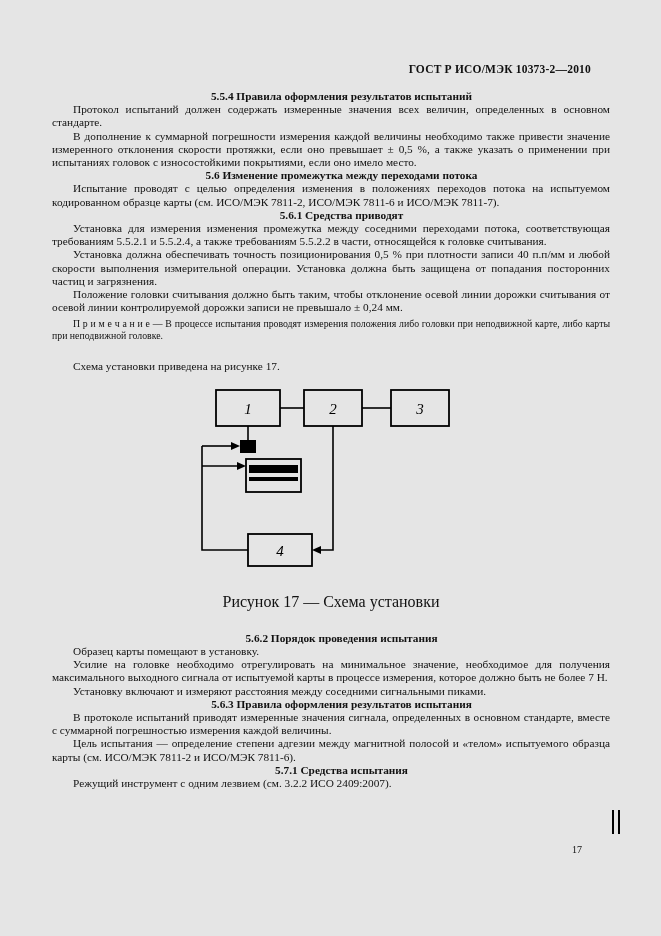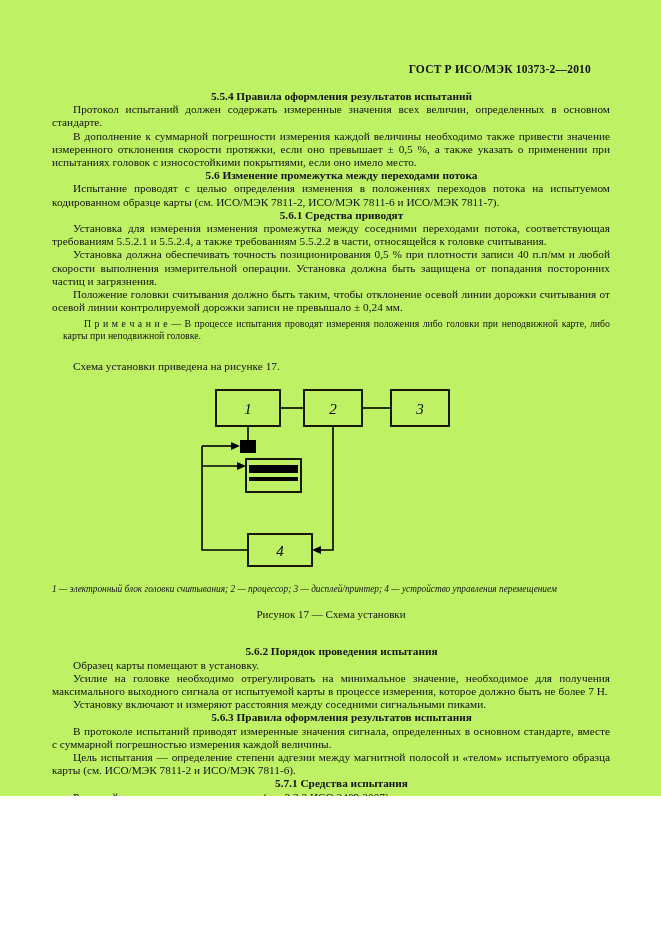--- a/index.html
+++ b/index.html
@@ -1,28 +1,28 @@
 <!DOCTYPE html>
 <html><head>
 <meta charset="utf-8">
 <style>
   html,body{margin:0;padding:0;background:#ffffff;}
-  .page{position:relative;width:661px;height:796px;background:#bef264;overflow:hidden;
+  .page{position:relative;width:661px;height:936px;background:#e5e5e5;overflow:hidden;
         font-family:"Liberation Serif",serif;color:#111;text-decoration:underline;}
   .header{position:absolute;top:63px;left:52px;right:70px;text-align:right;
           font-weight:bold;font-size:11.5px;letter-spacing:0.2px;}
   .content{position:absolute;top:90px;left:52px;width:558px;}
   p{margin:0;font-size:11.3px;line-height:13.2px;text-align:justify;text-indent:21px;}
   p.h{font-weight:bold;text-align:center;}
-  p.note{font-size:9.8px;line-height:12px;margin-top:4px;margin-bottom:2px;margin-left:11px;}
+  p.note{font-size:9.8px;line-height:12px;margin-top:4px;margin-bottom:2px;}
   p.standalone{margin-top:18px;}
   .figure{margin-top:8px;}
   .diagram-wrap{text-align:center;margin-left:-14px;}
   p.legend{font-size:9.3px;line-height:11.5px;text-indent:0;margin-top:2px;font-style:italic;}
-  p.figcaption{font-size:11px;text-align:center;text-indent:0;margin-top:13px;font-style:normal;}
+  p.figcaption{font-size:16px;text-align:center;text-indent:0;margin-top:13px;font-style:normal;}
   .section-gap{height:24px;}
   .pagenum{position:absolute;top:844px;right:79px;font-size:10px;}
   .changebar{position:absolute;top:810px;left:612px;width:4px;height:24px;
              border-left:2.5px solid #000;border-right:2.5px solid #000;}
   svg text{font-family:"Liberation Serif",serif;font-style:italic;font-size:15px;}
 </style>
 </head>
 <body>
 
 <div class="page">
@@ -70,21 +70,20 @@
             <polygon points="158,168 167,164 167,172"></polygon>
           </g>
           <g fill="#000" text-anchor="middle">
             <text x="94" y="32">1</text>
             <text x="179" y="32">2</text>
             <text x="266" y="32">3</text>
             <text x="126" y="174">4</text>
           </g>
         </svg>
       </div>
-      <p class="legend">1 — электронный блок головки считывания; 2 — процессор; 3 — дисплей/принтер; 4 — устройство управления перемещением</p>
       <p class="figcaption">Рисунок 17 — Схема установки</p>
     </div>
 
     <div class="section-gap"></div>
 
     <p class="h">5.6.2  Порядок проведения испытания</p>
     <p>Образец карты помещают в установку.</p>
     <p>Усилие на головке необходимо отрегулировать на минимальное значение, необходимое для получения максимального выходного сигнала от испытуемой карты в процессе измерения, которое должно быть не более 7 Н.</p>
     <p>Установку включают и измеряют расстояния между соседними сигнальными пиками.</p>
     <p class="h">5.6.3  Правила оформления результатов испытания</p>

